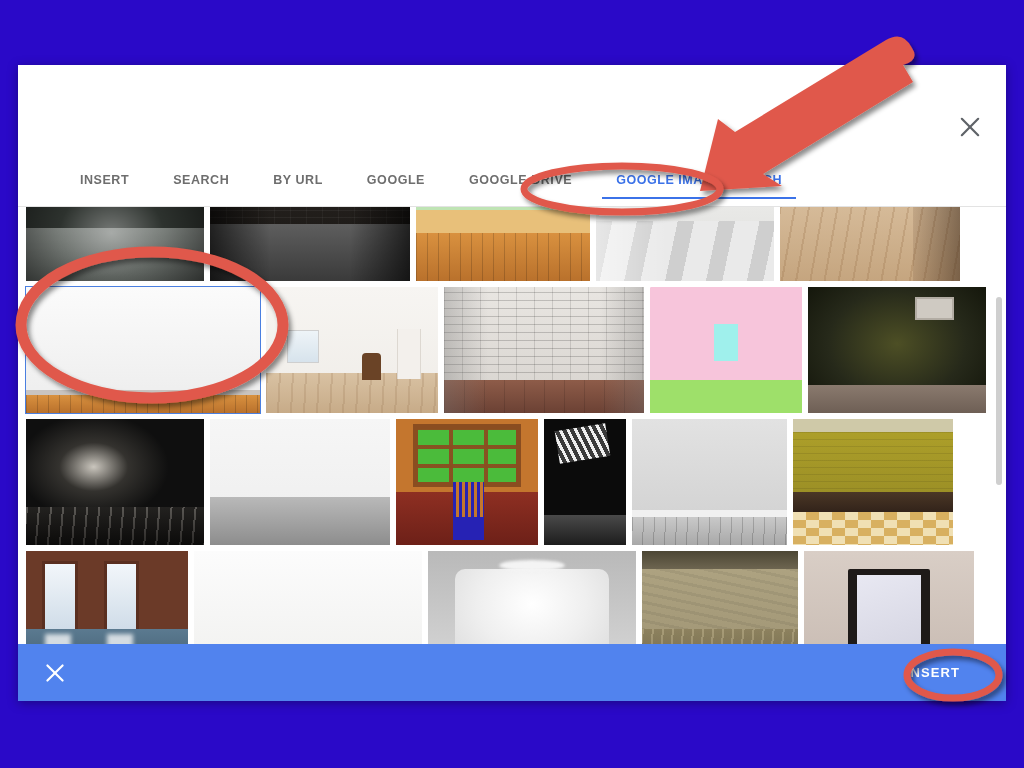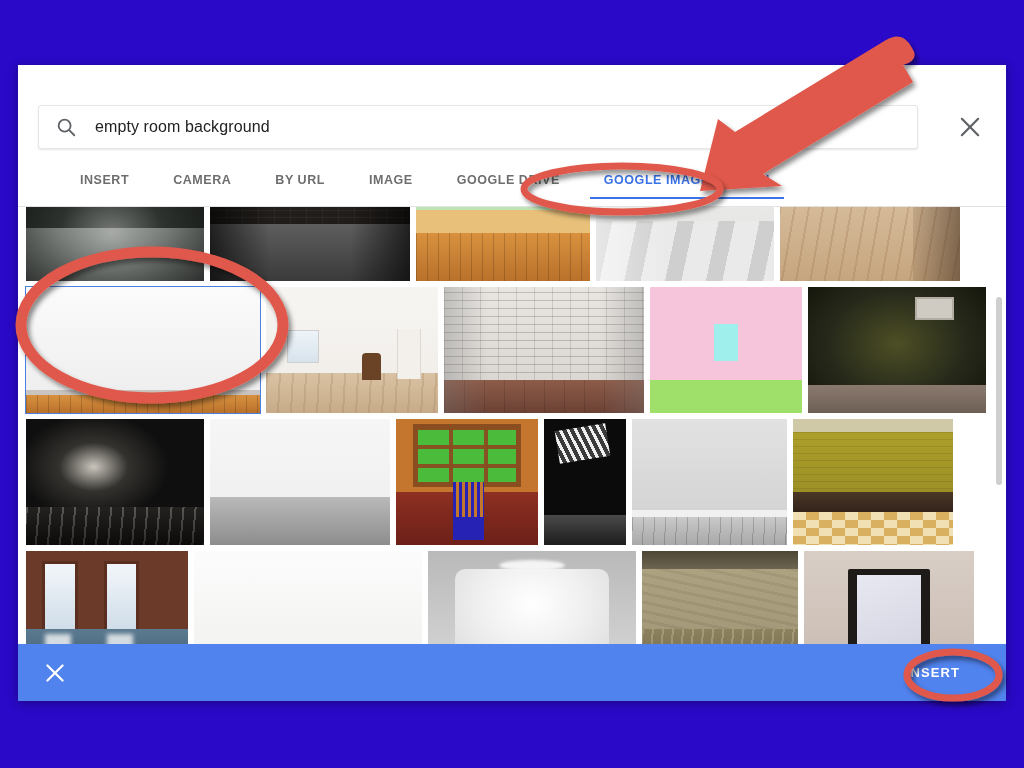--- a/index.html
+++ b/index.html
@@ -236,43 +236,34 @@
       linear-gradient(180deg,#2a2622,#171412);
   }
 </style>
 </head>
 <body style="background: rgb(42, 9, 200);">
 
 <div id="dialog">
 
   <div id="search-row">
 
-    <div id="search-field">
-      <span id="search-icon">
-        <svg viewBox="0 0 24 24" fill="none" stroke="#5f6368" stroke-width="2" stroke-linecap="round">
-          <circle cx="10.5" cy="10.5" r="6.5"></circle>
-          <line x1="15.5" y1="15.5" x2="21" y2="21"></line>
-        </svg>
-      </span>
-      <span id="search-input-text">empty room background</span>
-    </div>
 
     <div id="dialog-close">
       <svg viewBox="0 0 24 24" fill="none" stroke="#5f6368" stroke-width="1.9" stroke-linecap="round">
         <line x1="5" y1="5" x2="19" y2="19"></line>
         <line x1="19" y1="5" x2="5" y2="19"></line>
       </svg>
     </div>
   </div>
 
   <div id="tabs">
     <div class="tab">INSERT</div>
-    <div class="tab">CAMERA</div>
+    <div class="tab">SEARCH</div>
     <div class="tab">BY URL</div>
-    <div class="tab">IMAGE</div>
+    <div class="tab">GOOGLE</div>
     <div class="tab">GOOGLE DRIVE</div>
     <div class="tab active">GOOGLE IMAGE SEARCH</div>
   </div>
   <div id="tab-divider"></div>
 
   <div id="grid-viewport">
     <div id="grid-inner">
 
       <div class="grid-row">
         <div class="thumb" style="width:178px">

